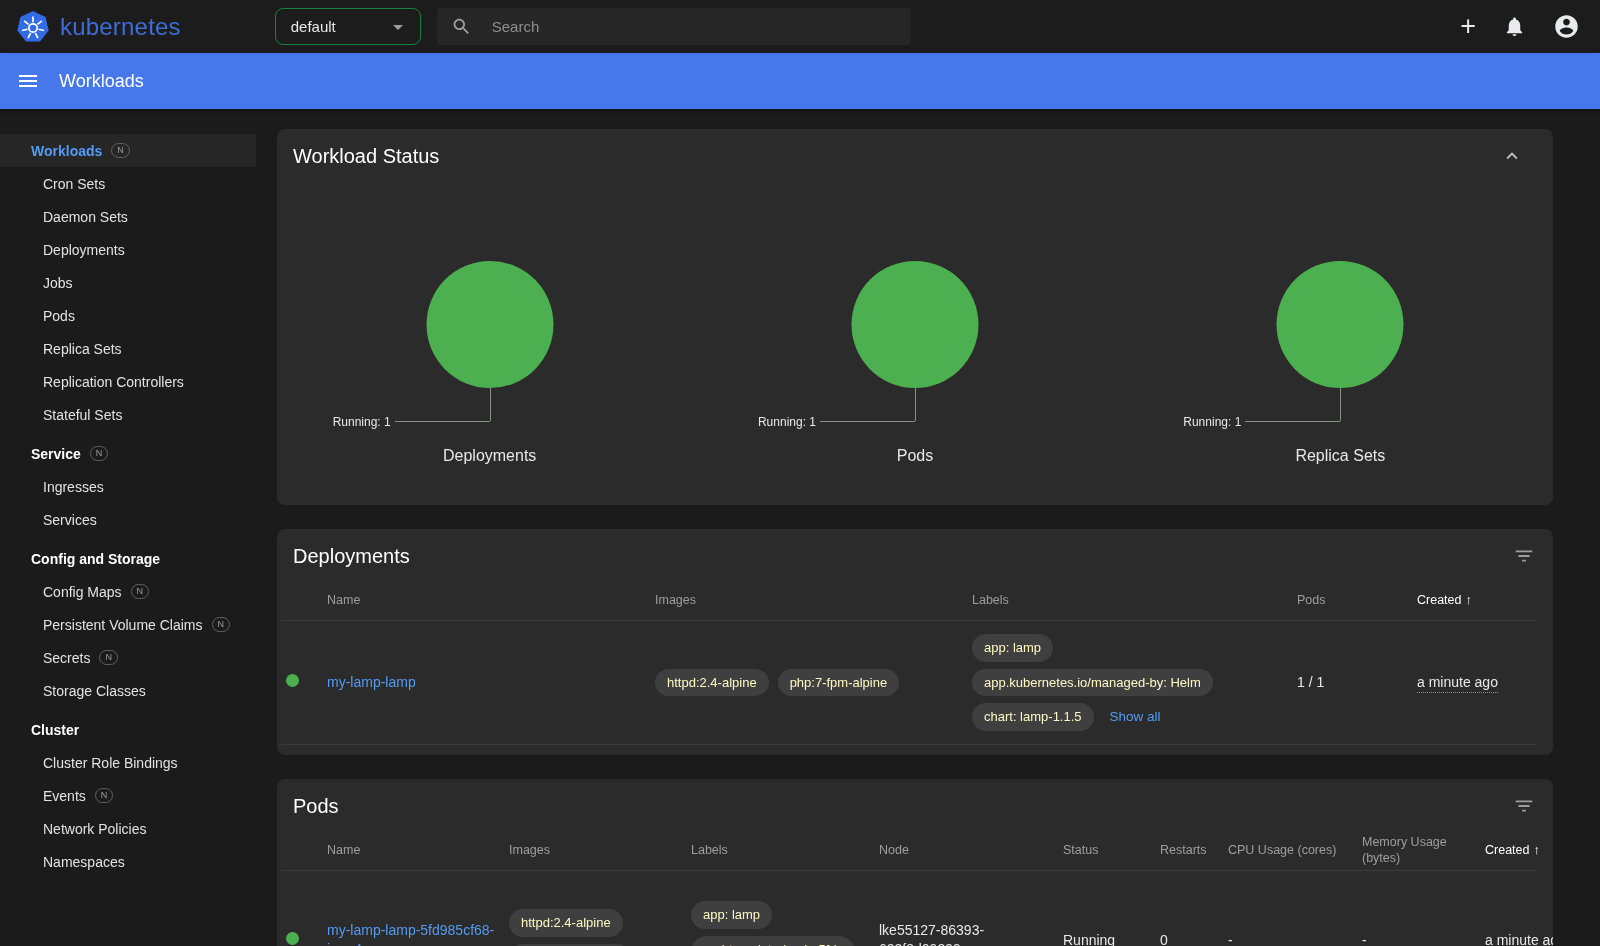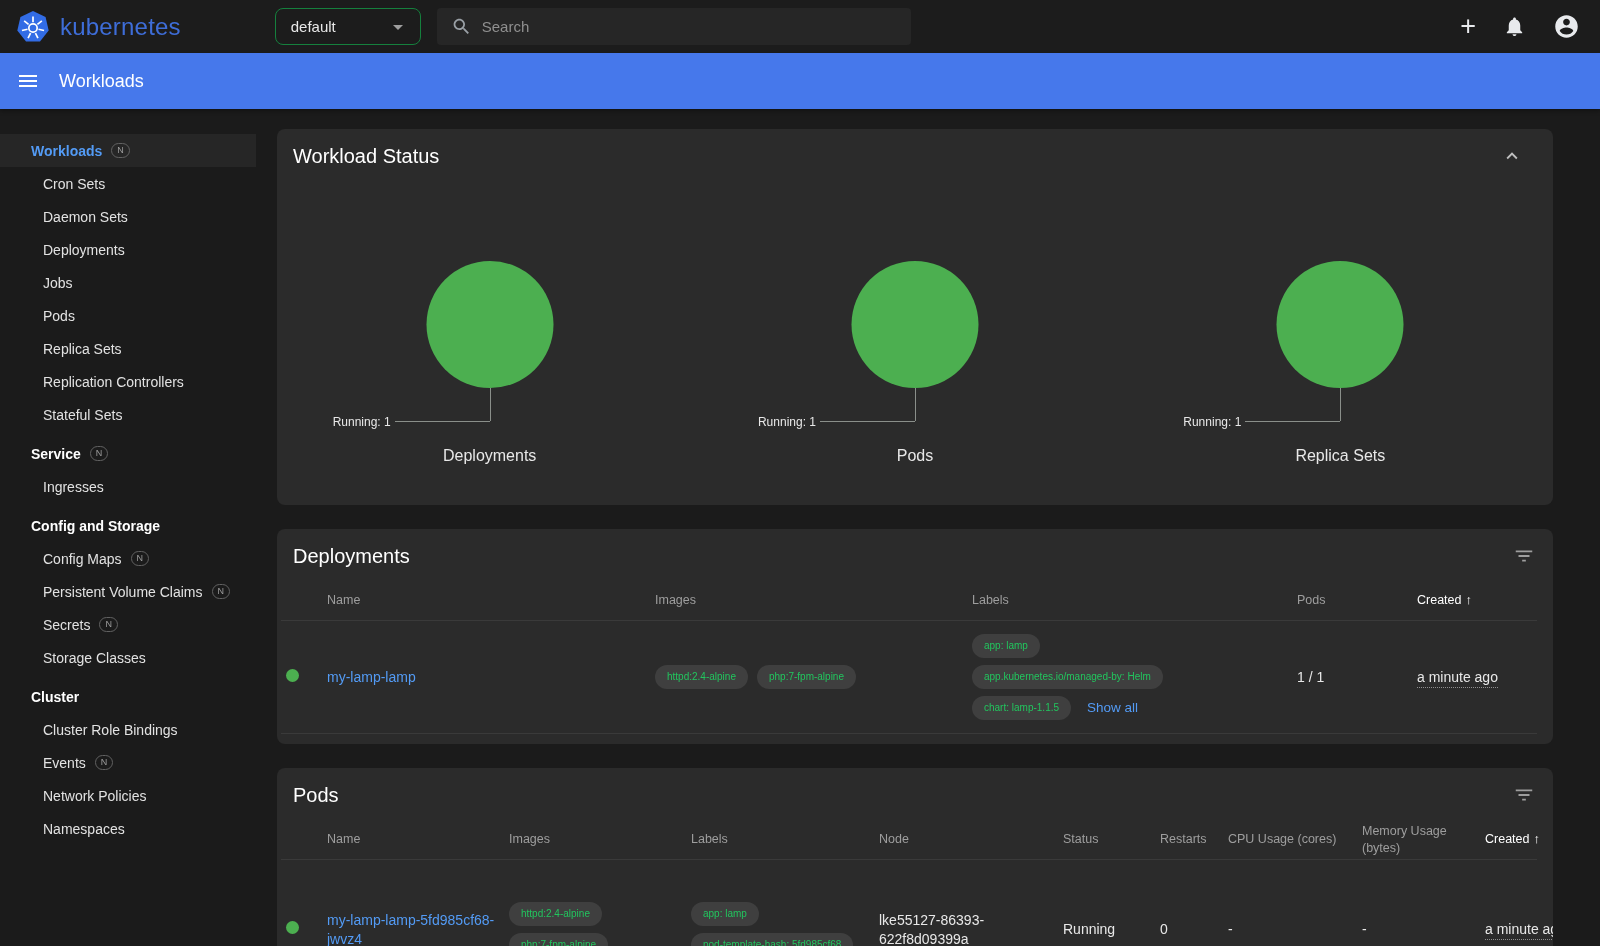--- a/index.html
+++ b/index.html
@@ -17,21 +17,21 @@
   }
   .brand { display:flex; align-items:center; gap:10px; cursor:pointer; }
   .brand-name { font-size:24px; font-weight:400; color:var(--brand,#3e6dd8); letter-spacing:.2px; }
   .ns-select {
     margin-left:94px; width:146px; height:37px; border:1px solid #15803d; border-radius:8px;
     display:flex; align-items:center; padding:0 10px 0 15px; cursor:pointer; justify-content:space-between;
   }
   .ns-select .ns-value { font-size:15px; color:var(--text,#e8e8e8); }
   .search-box {
     margin-left:16px; width:474px; height:37px; background:#262626; border-radius:4px;
-    display:flex; align-items:center; padding:0 12px 0 14px; gap:10px;
+    display:flex; align-items:center; padding:0 12px 0 14px; gap:20px;
   }
   .search-box input {
     flex:1; background:transparent; border:none; outline:none; color:var(--text,#e8e8e8);
     font-size:15px; font-family:inherit;
   }
   .search-box input::placeholder { color:#8f8f8f; }
   .header-actions { margin-left:auto; display:flex; align-items:center; gap:27px; }
   .icon-btn { background:none; border:none; cursor:pointer; display:flex; align-items:center; justify-content:center; padding:0; }
   .plus-glyph { font-size:27px; font-weight:300; color:#e8eaed; line-height:1; }
 
@@ -98,21 +98,21 @@
   .trow { border-bottom:1px solid #3a3a3a; }
   .dep-row { min-height:104px; }
   .pods-row { min-height:140px; }
   .cell { font-size:14px; color:#e8e8e8; padding-right:12px; overflow-wrap:anywhere; line-height:1.35; }
   .dot-cell { padding-left:5px; align-self:center; }
   .status-dot { width:13px; height:13px; border-radius:50%; background:var(--success,#4caf50); display:inline-block; }
   .res-link { color:var(--link,#539bf5); cursor:pointer; text-decoration:none; }
   .chips-inline { display:flex; flex-wrap:wrap; gap:9px; align-items:center; }
   .chips-stack { display:flex; flex-direction:column; gap:7px; align-items:flex-start; padding:13px 0; }
   .chip {
-    background:var(--chip,#3f3f3f); color:#22c55e; font-size:10px;
+    background:var(--chip,#3f3f3f); color:#fef9c3; font-size:13px;
     padding:6px 12px; border-radius:15px; white-space:nowrap; line-height:1.2;
   }
   .chip.wrap { white-space:normal; word-break:break-all; max-width:164px; border-radius:16px; }
   .label-line { display:flex; align-items:center; gap:16px; }
   .show-all { font-size:13.5px; }
   .rel-time { border-bottom:1px dotted #8f8f8f; padding-bottom:2px; white-space:nowrap; }
 
   .filter-btn { margin-right:2px; }
   .collapse-btn { margin-right:14px; }
 </style>
@@ -220,20 +220,23 @@
     <div class="nav-item sub">
       <span class="nav-label">Stateful Sets</span>
     </div>
     <div class="nav-item group">
       <span class="nav-label">Service</span>
       <span class="n-badge">N</span>
     </div>
     <div class="nav-item sub">
       <span class="nav-label">Ingresses</span>
     </div>
+    <div class="nav-item sub">
+      <span class="nav-label">Services</span>
+    </div>
     <div class="nav-item group">
       <span class="nav-label">Config and Storage</span>
     </div>
     <div class="nav-item sub">
       <span class="nav-label">Config Maps</span>
       <span class="n-badge">N</span>
     </div>
     <div class="nav-item sub">
       <span class="nav-label">Persistent Volume Claims</span>
       <span class="n-badge">N</span>

